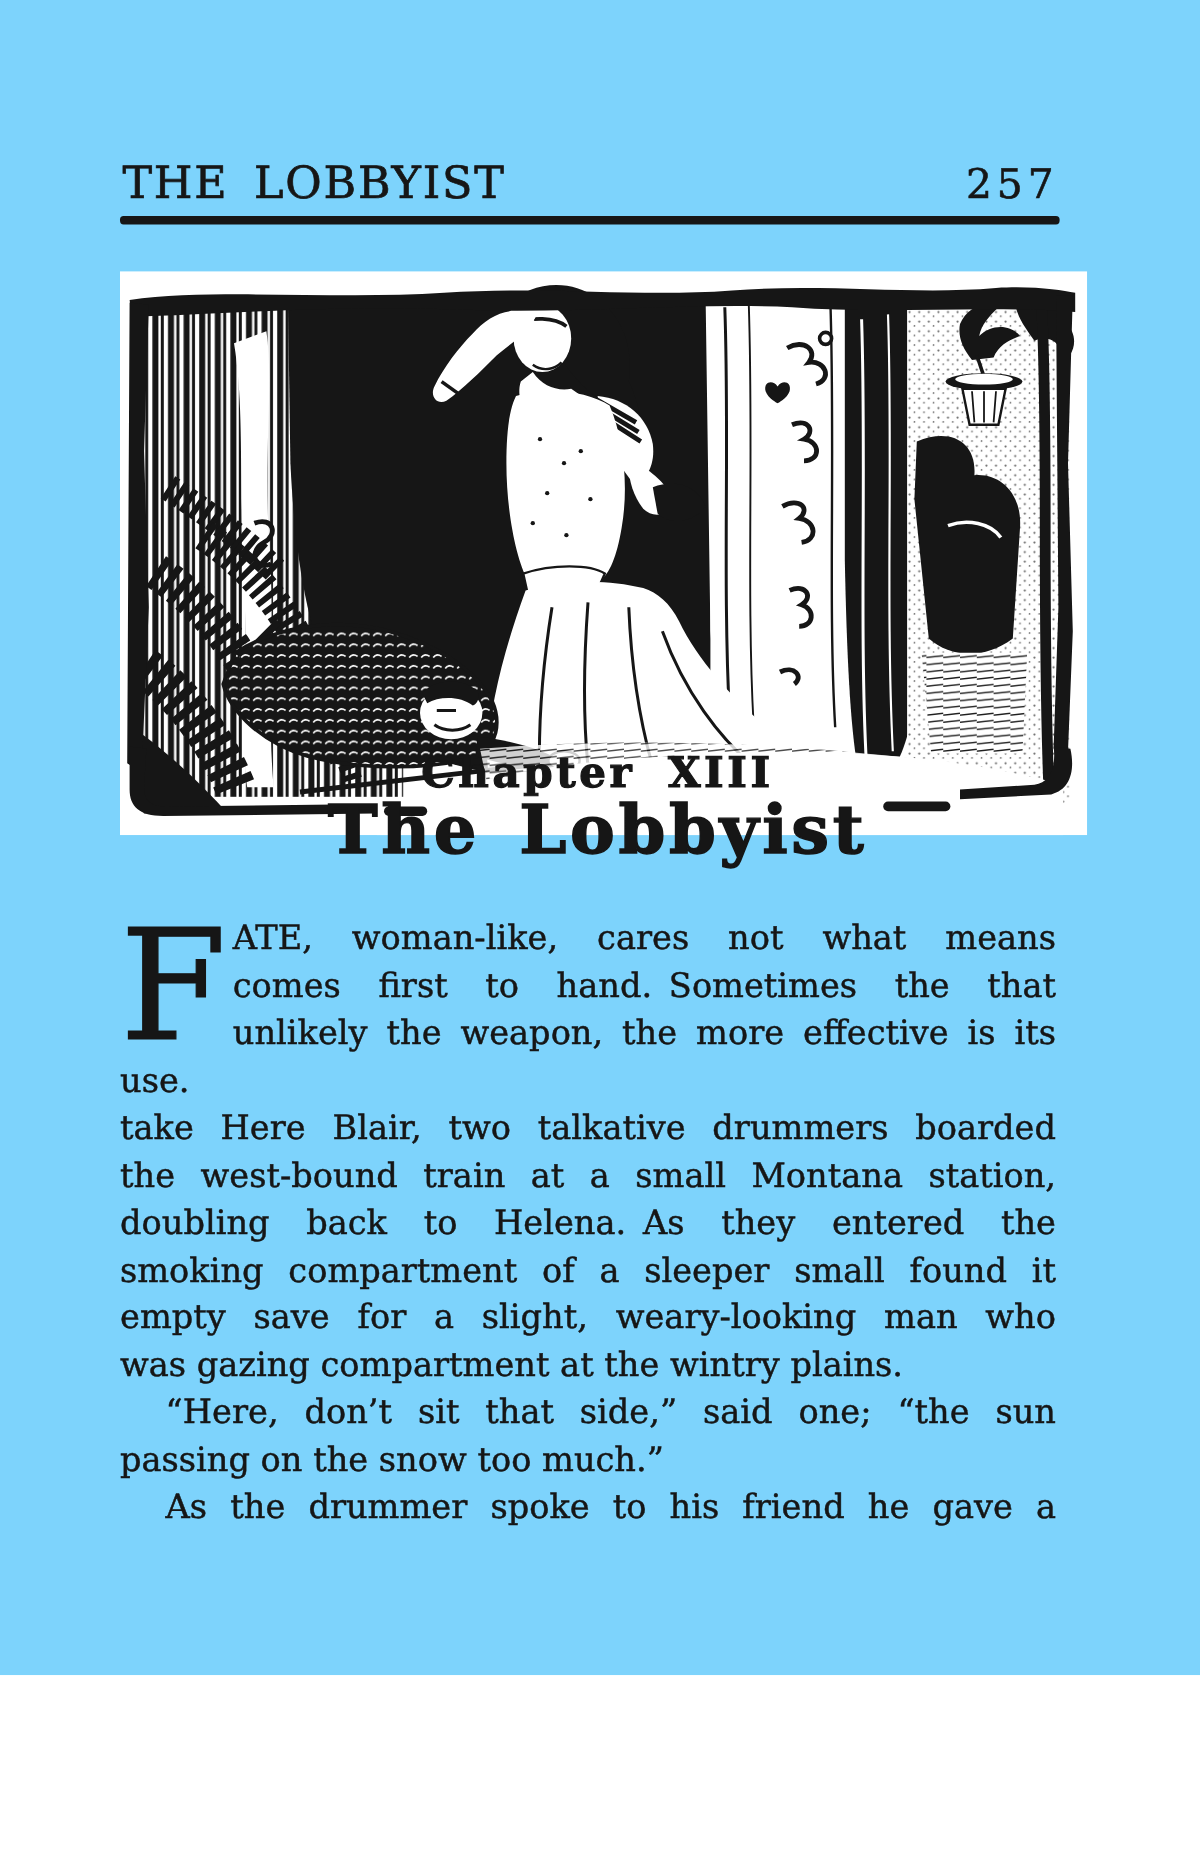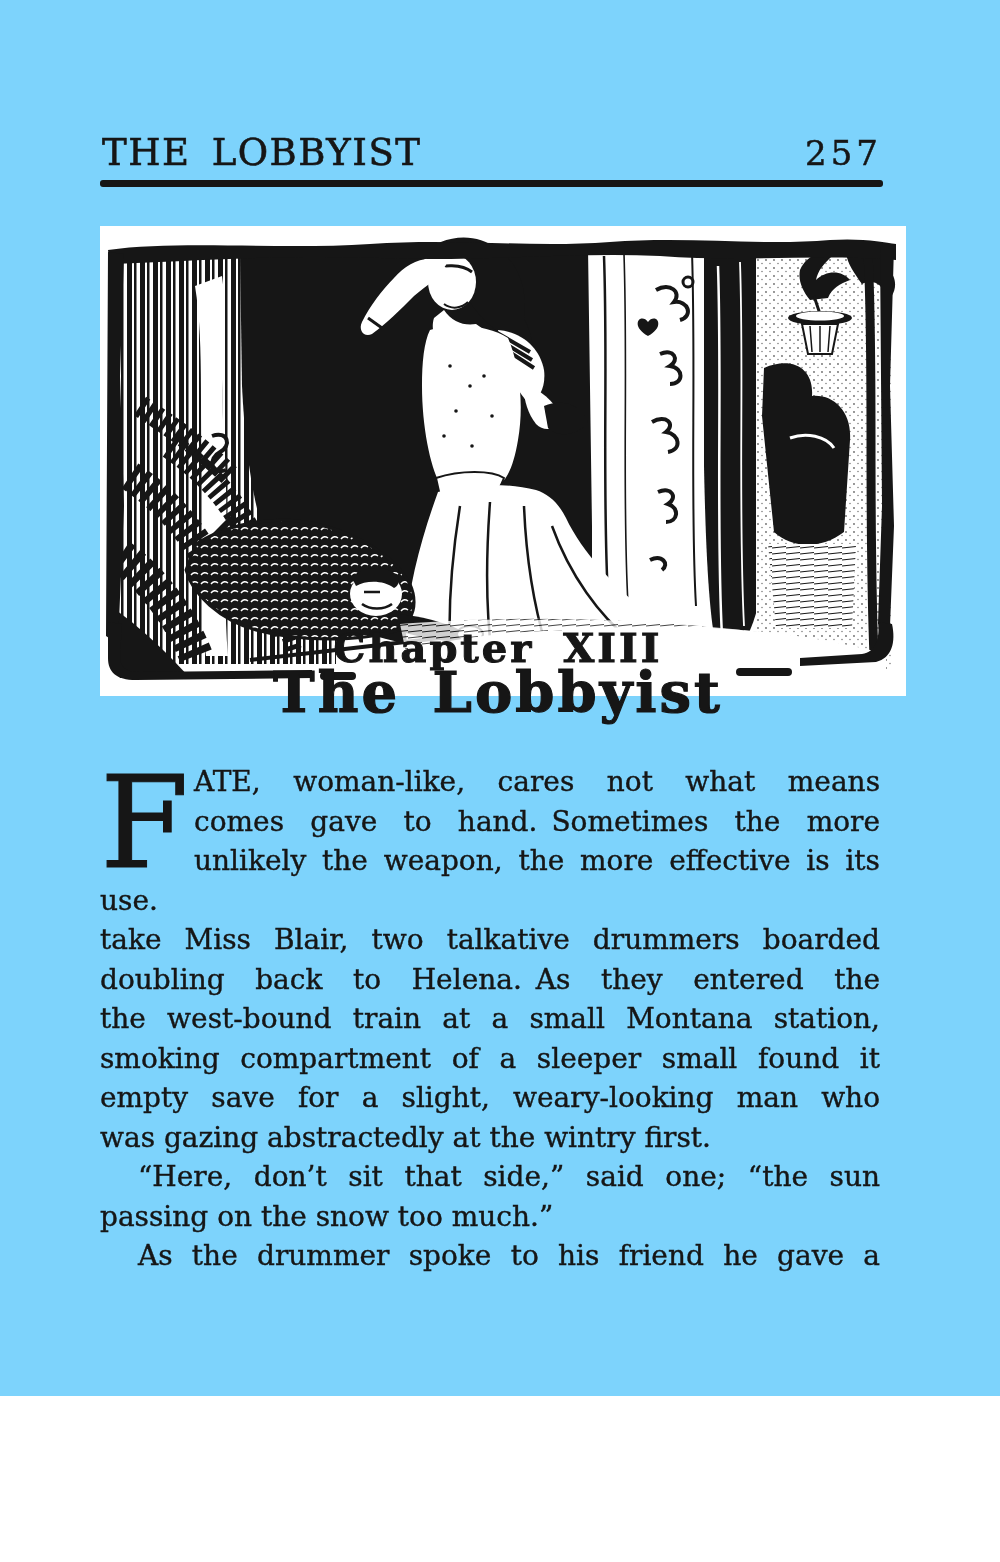--- a/index.html
+++ b/index.html
@@ -28,21 +28,21 @@
     position:absolute;left:100px;top:180px;width:783px;height:7px;
     background:#161616;border-radius:3px;
   }
   
   .illustration{
     position:absolute;left:100px;top:226px;width:806px;height:492px;margin:0;
   }
   .illustration svg{display:block;}
   .chapter-kicker{
     position:absolute;left:0;right:10px;top:398px;
-    text-align:center;font-weight:bold;font-size:40px;
+    text-align:center;font-weight:bold;font-size:35px;
     letter-spacing:3px;word-spacing:12px;
     -webkit-text-stroke:1px #161616;
   }
   .chapter-title{
     position:absolute;left:0;right:10px;top:433px;
     text-align:center;font-weight:bold;font-size:56px;
     letter-spacing:3px;word-spacing:10px;
     -webkit-text-stroke:1.2px #161616;
   }
   
@@ -216,30 +216,30 @@
     </svg>
 
     <div class="chapter-kicker">Chapter XIII</div>
     <div class="chapter-title">The Lobbyist</div>
   </figure>
 
   <main class="body-text" id="body-text">
       <div class="para">
         <span class="dropcap">F</span>
         <div class="line">ATE, woman-like, cares not what means</div>
-        <div class="line">comes gave to hand. Sometimes the more</div>
+        <div class="line">comes first to hand. Sometimes the that</div>
         <div class="line">unlikely the weapon, the more effective is its use.</div>
       </div>
       <div class="para">
-        <div class="line">take Miss Blair, two talkative drummers boarded</div>
+        <div class="line">take Here Blair, two talkative drummers boarded</div>
+        <div class="line">the west-bound train at a small Montana station,</div>
         <div class="line">doubling back to Helena. As they entered the</div>
-        <div class="line">the west-bound train at a small Montana station,</div>
         <div class="line">smoking compartment of a sleeper small found it</div>
         <div class="line">empty save for a slight, weary-looking man who</div>
-        <div class="line no-stretch">was gazing abstractedly at the wintry first.</div>
+        <div class="line no-stretch">was gazing compartment at the wintry plains.</div>
       </div>
       <div class="para">
         <div class="line indent">“Here, don’t sit that side,” said one; “the sun</div>
         <div class="line no-stretch">passing on the snow too much.”</div>
       </div>
       <div class="para">
         <div class="line indent">As the drummer spoke to his friend he gave a</div>
       </div>
     </main>
 

